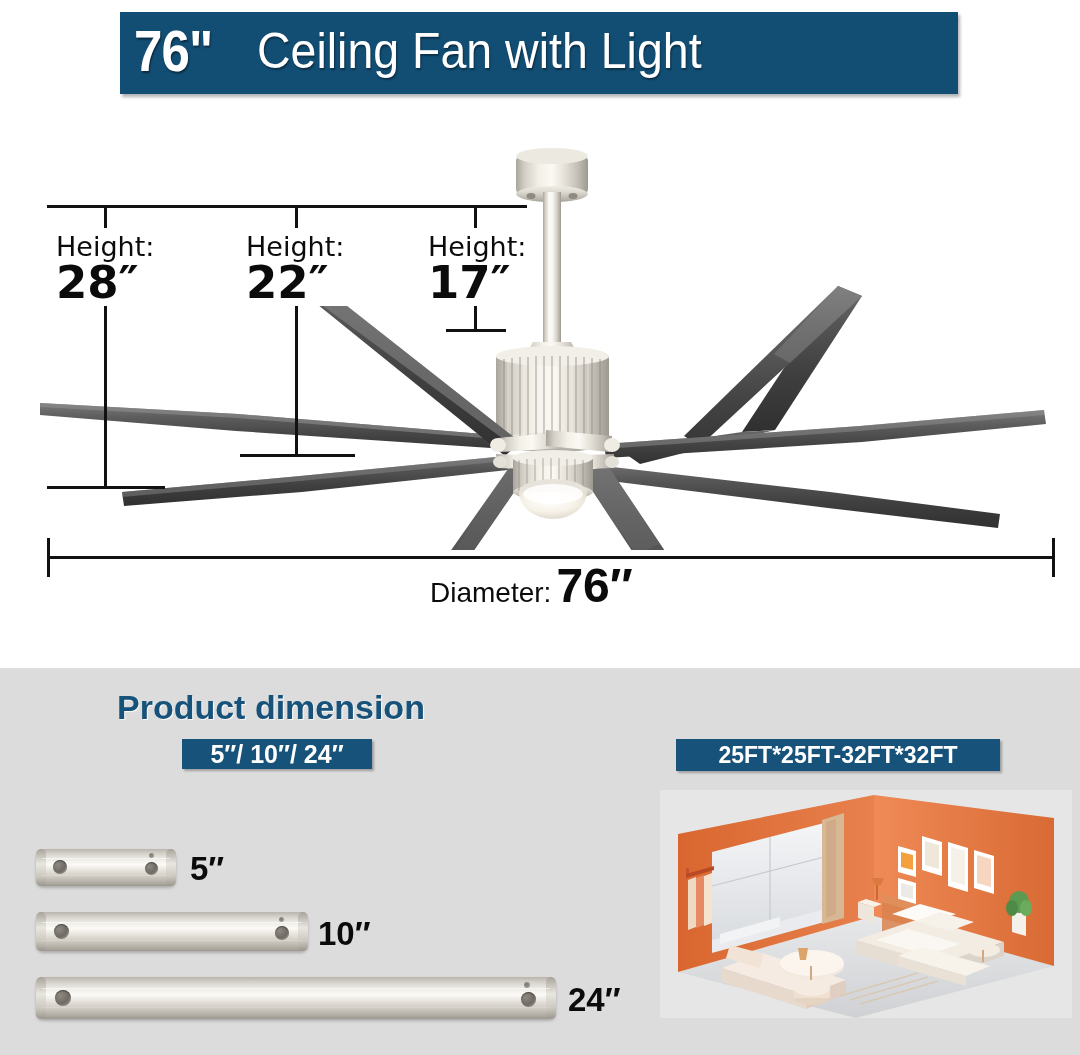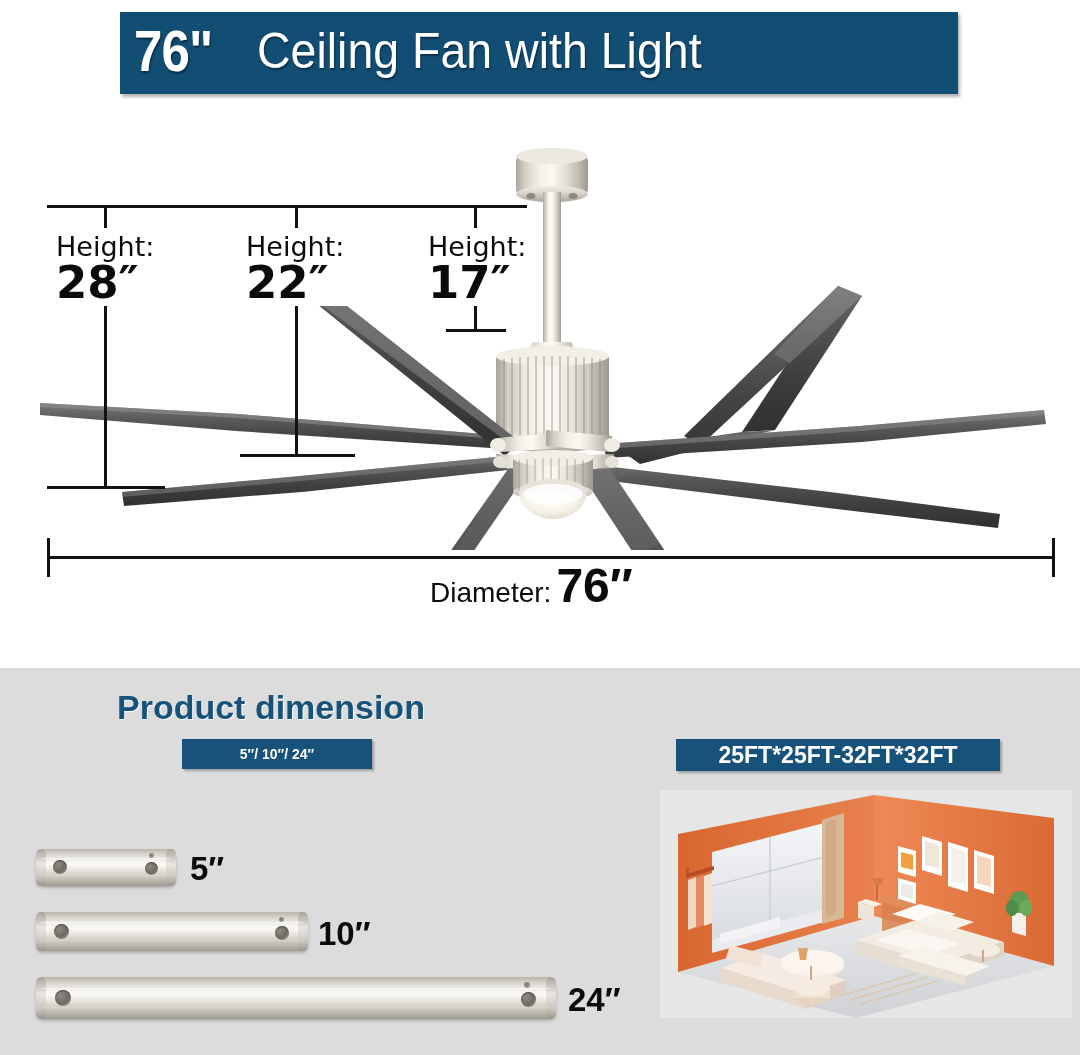--- a/index.html
+++ b/index.html
@@ -101,21 +101,21 @@
   .head-left{left:117px;top:688px;}
   .head-right{left:691px;top:688px;}
 
   .badge{
     position:absolute;background:#17527A;color:#fff;
     font-family:"Liberation Sans", sans-serif;font-weight:bold;
     display:flex;align-items:center;justify-content:center;
     box-shadow:2px 2px 2px rgba(0,0,0,.28);
     white-space:nowrap;box-sizing:border-box;
   }
-  .badge-left{left:182px;top:739px;width:190px;height:30px;font-size:14px;}
+  .badge-left{left:182px;top:739px;width:190px;height:30px;font-size:25px;}
   .badge-right{left:676px;top:739px;width:324px;height:32px;font-size:23px;}
 
   
   .rod{
     position:absolute;border-radius:7px;
     background:linear-gradient(to bottom,
       #b9b5ad 0%, #d8d5cf 14%, #f1efe9 30%, #fbfaf6 42%,
       #e6e3dc 58%, #cfcbc3 74%, #b3afa7 90%, #9d998f 100%);
     box-shadow:0 2px 3px rgba(0,0,0,.22);
   }

